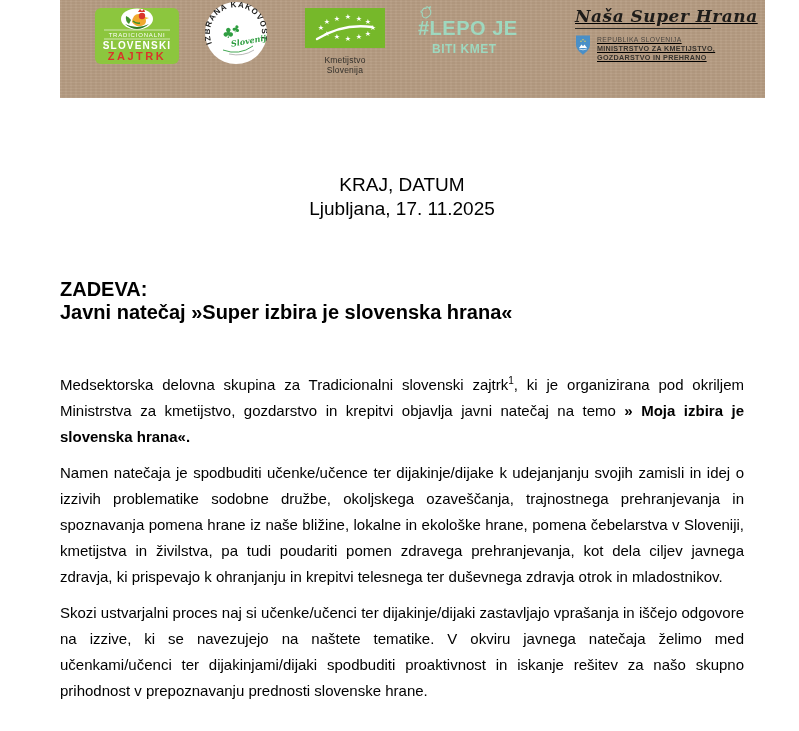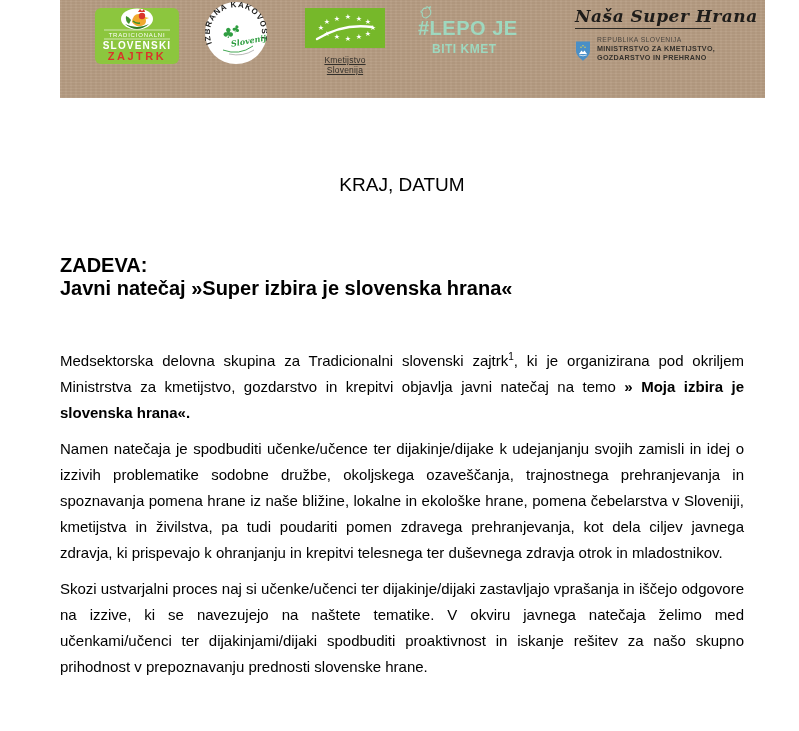--- a/index.html
+++ b/index.html
@@ -23,35 +23,34 @@
   }
   .banner * { box-sizing: border-box; }
 
   .tsz-logo { position: absolute; left: 35px; top: 8px; }
   .seal-logo { position: absolute; left: 145px; top: 2px; }
 
   .eu-logo { position: absolute; left: 245px; top: 8px; width: 80px; text-align: center; }
   .eu-caption {
     margin-top: 3px; font-size: 8.5px; color: #33302b; letter-spacing: 0.2px;
     font-family: "Liberation Sans", sans-serif;
-    text-decoration: underline;
   }
 
   .lepo { position: absolute; left: 358px; top: 4px; color: #9ed8bf; }
   .lepo-rooster { position: absolute; left: 0px; top: 0px; }
   .lepo-l1 { margin-top: 14px; font-size: 20px; font-weight: 700; letter-spacing: 0.5px; line-height: 21px; }
   .lepo-l2 { margin-left: 14px; font-size: 12px; font-weight: 800; letter-spacing: 0.5px; line-height: 21px; }
 
-  .nsh { position: absolute; left: 515px; top: 6px; width: 150px; }
+  .nsh { position: absolute; left: 515px; top: 6px; width: 150px; text-decoration: underline; }
   .nsh-script {
     font-family: "DejaVu Serif", serif; font-style: italic; font-weight: bold;
     font-size: 17px; color: #1e1c1a; letter-spacing: 0.5px; white-space: nowrap;
   }
   .nsh-rule { margin-top: 2px; width: 136px; height: 0; border-top: 1px solid #2b2925; }
-  .nsh-gov { display: flex; margin-top: 6px; align-items: flex-end; }
+  .nsh-gov { display: flex; margin-top: 6px; align-items: flex-start; }
   .nsh-gov-text { margin-left: 6px; }
   .gov1 { font-size: 6.8px; color: #4a453f; letter-spacing: 0.4px; line-height: 9px; }
   .gov2, .gov3 { font-size: 7.2px; font-weight: bold; color: #36322d; letter-spacing: 0.3px; line-height: 9px; }
 
   
   .content { position: absolute; left: 60px; top: 98px; width: 684px; }
   .dateblock { margin-top: 75px; text-align: center; font-size: 19px; line-height: 24px; }
   .subject { margin-top: 57px; font-weight: bold; font-size: 20px; line-height: 23px; }
   .par { margin: 0; font-size: 15px; line-height: 26px; text-align: justify; }
   .p1 { margin-top: 48px; }
@@ -150,20 +149,21 @@
           <div class="gov3">GOZDARSTVO IN PREHRANO</div>
         </div>
       </div>
     </div>
   </div>
 
   <div class="content">
 
     <div class="dateblock">
       <div>KRAJ, DATUM</div>
+      <div>Ljubljana, 17. 11.2025</div>
     </div>
 
     <div class="subject">
       <div>ZADEVA:</div>
       <div>Javni natečaj »Super izbira je slovenska hrana«</div>
     </div>
 
     <p class="par p1"><span>Medsektorska delovna skupina za Tradicionalni slovenski zajtrk</span><sup>1</sup><span>, ki je organizirana pod okriljem Ministrstva za kmetijstvo, gozdarstvo in krepitvi objavlja javni natečaj na temo </span><span class="bold-part">» Moja izbira je slovenska hrana«.</span></p>
 
     <p class="par p2">Namen natečaja je spodbuditi učenke/učence ter dijakinje/dijake k udejanjanju svojih zamisli in idej o izzivih problematike sodobne družbe, okoljskega ozaveščanja, trajnostnega prehranjevanja in spoznavanja pomena hrane iz naše bližine, lokalne in ekološke hrane, pomena čebelarstva v Sloveniji, kmetijstva in živilstva, pa tudi poudariti pomen zdravega prehranjevanja, kot dela ciljev javnega zdravja, ki prispevajo k ohranjanju in krepitvi telesnega ter duševnega zdravja otrok in mladostnikov.</p>

